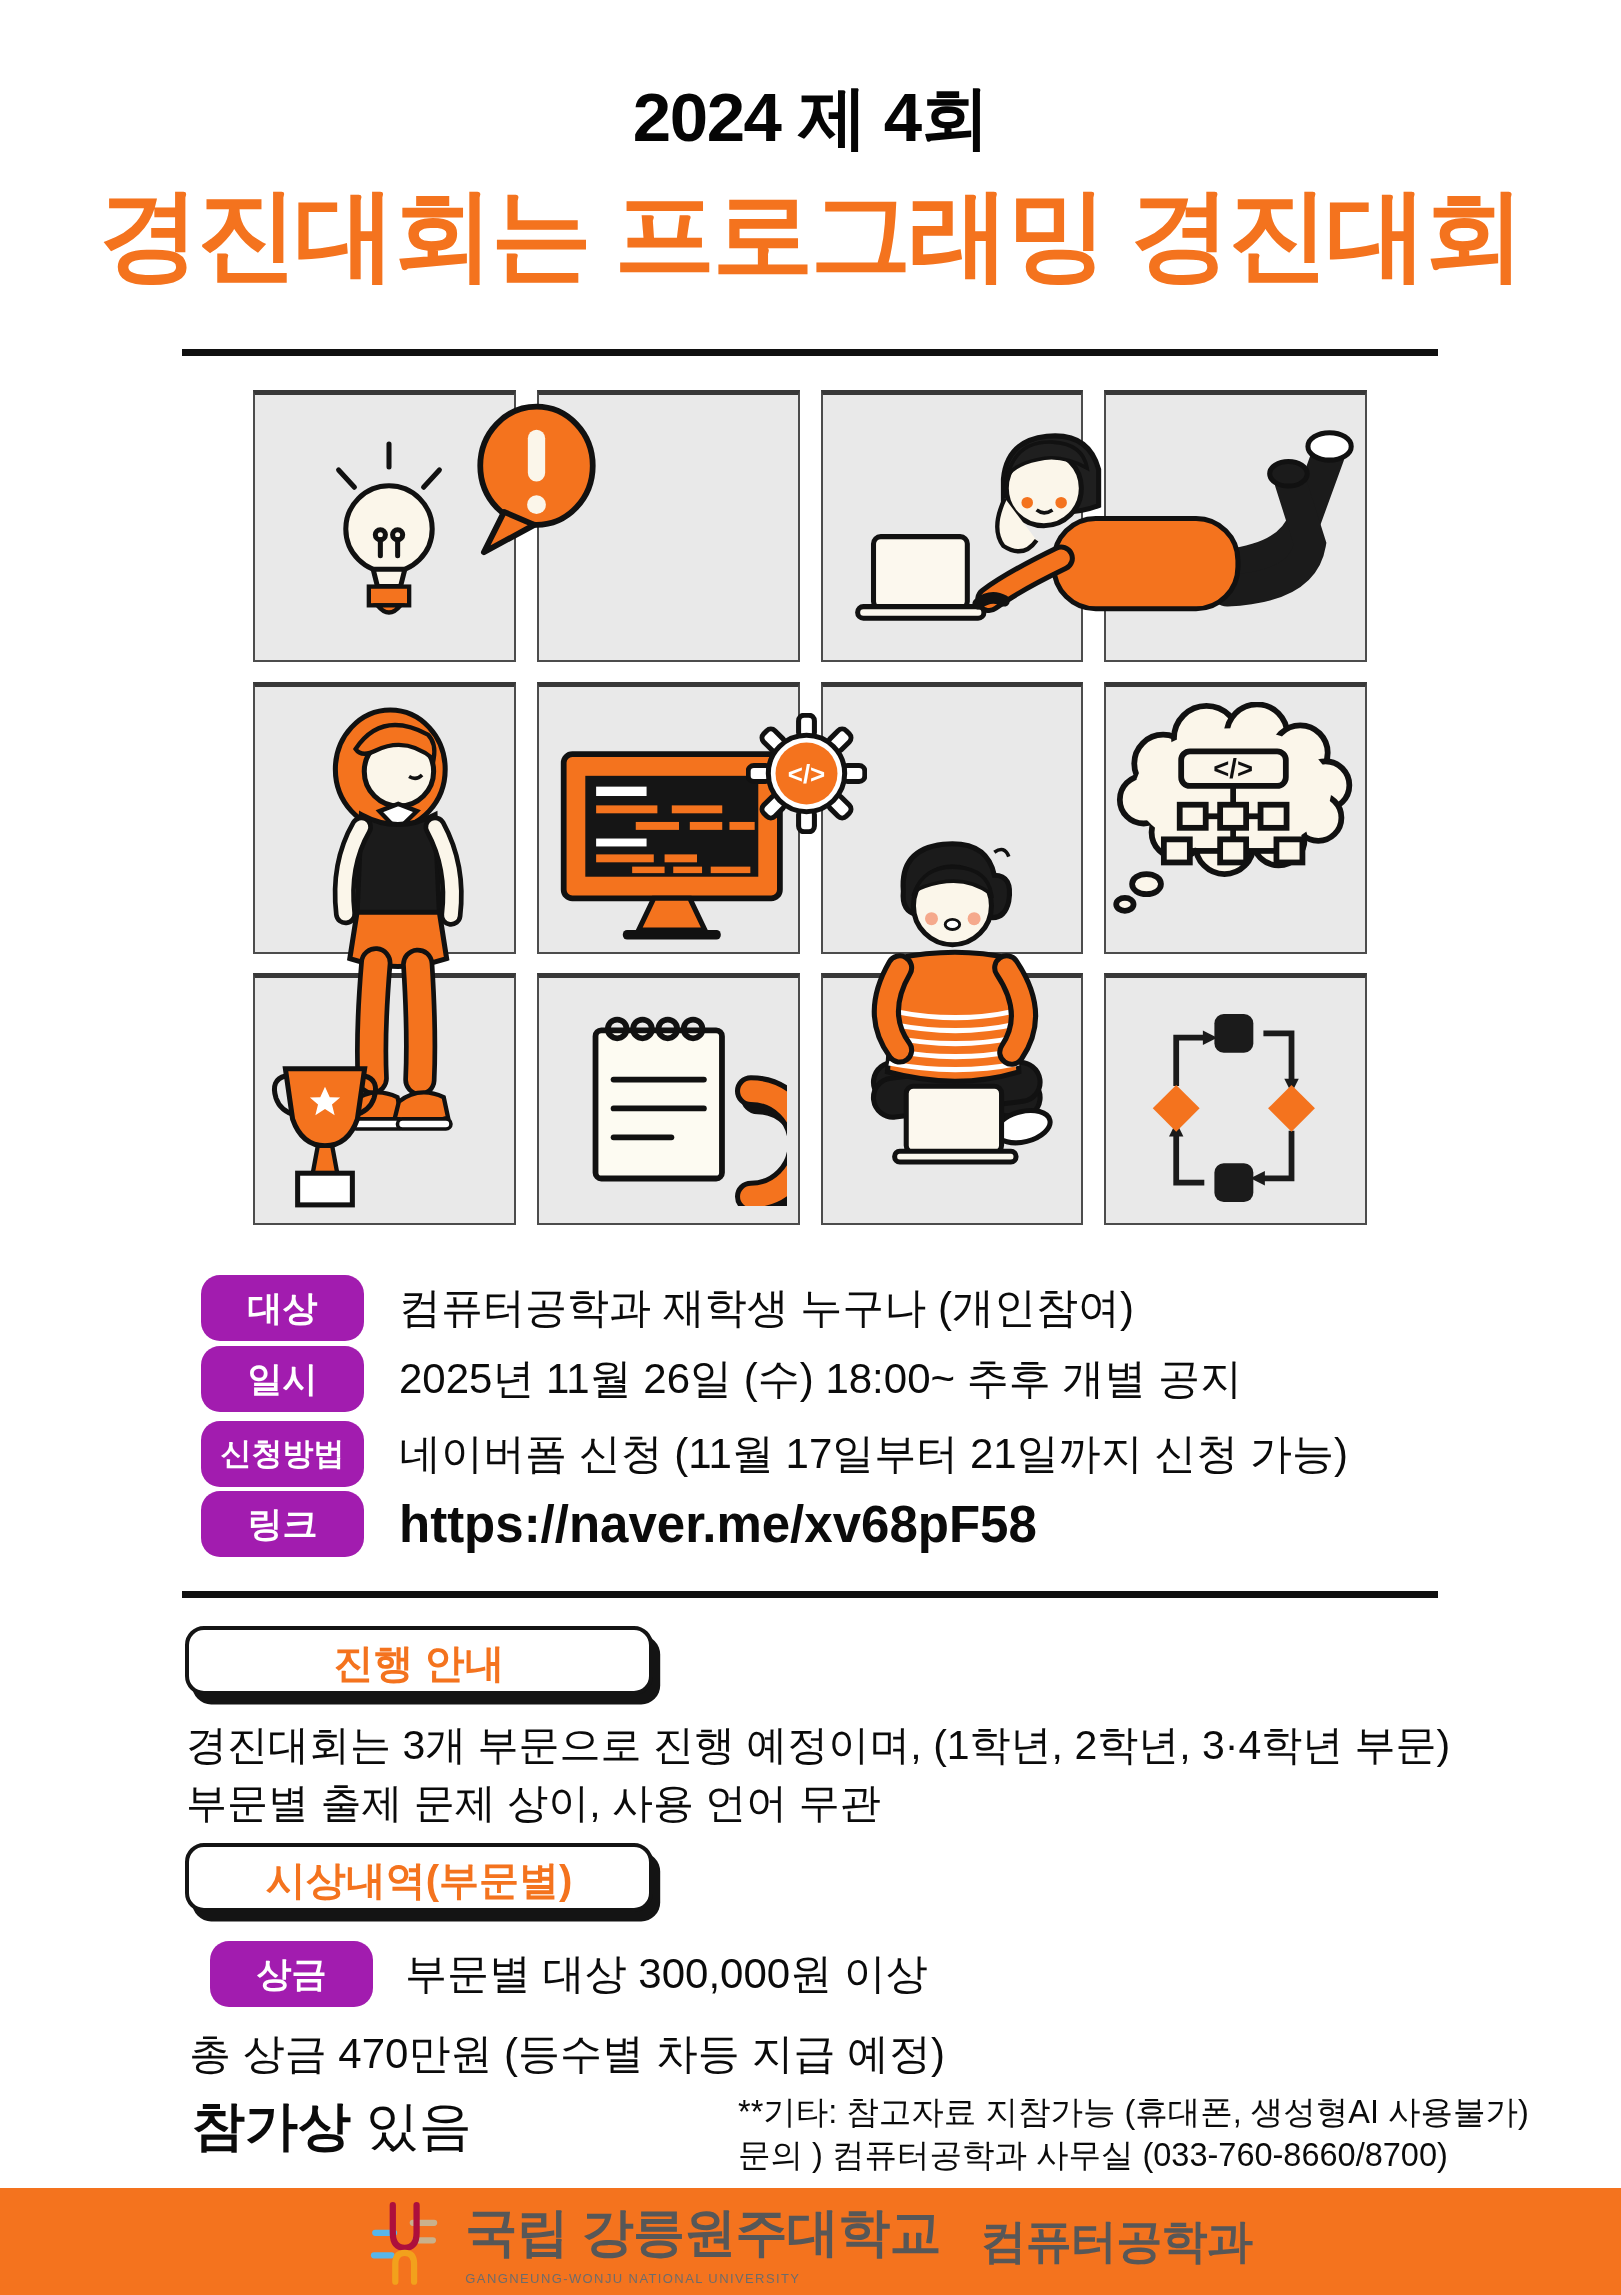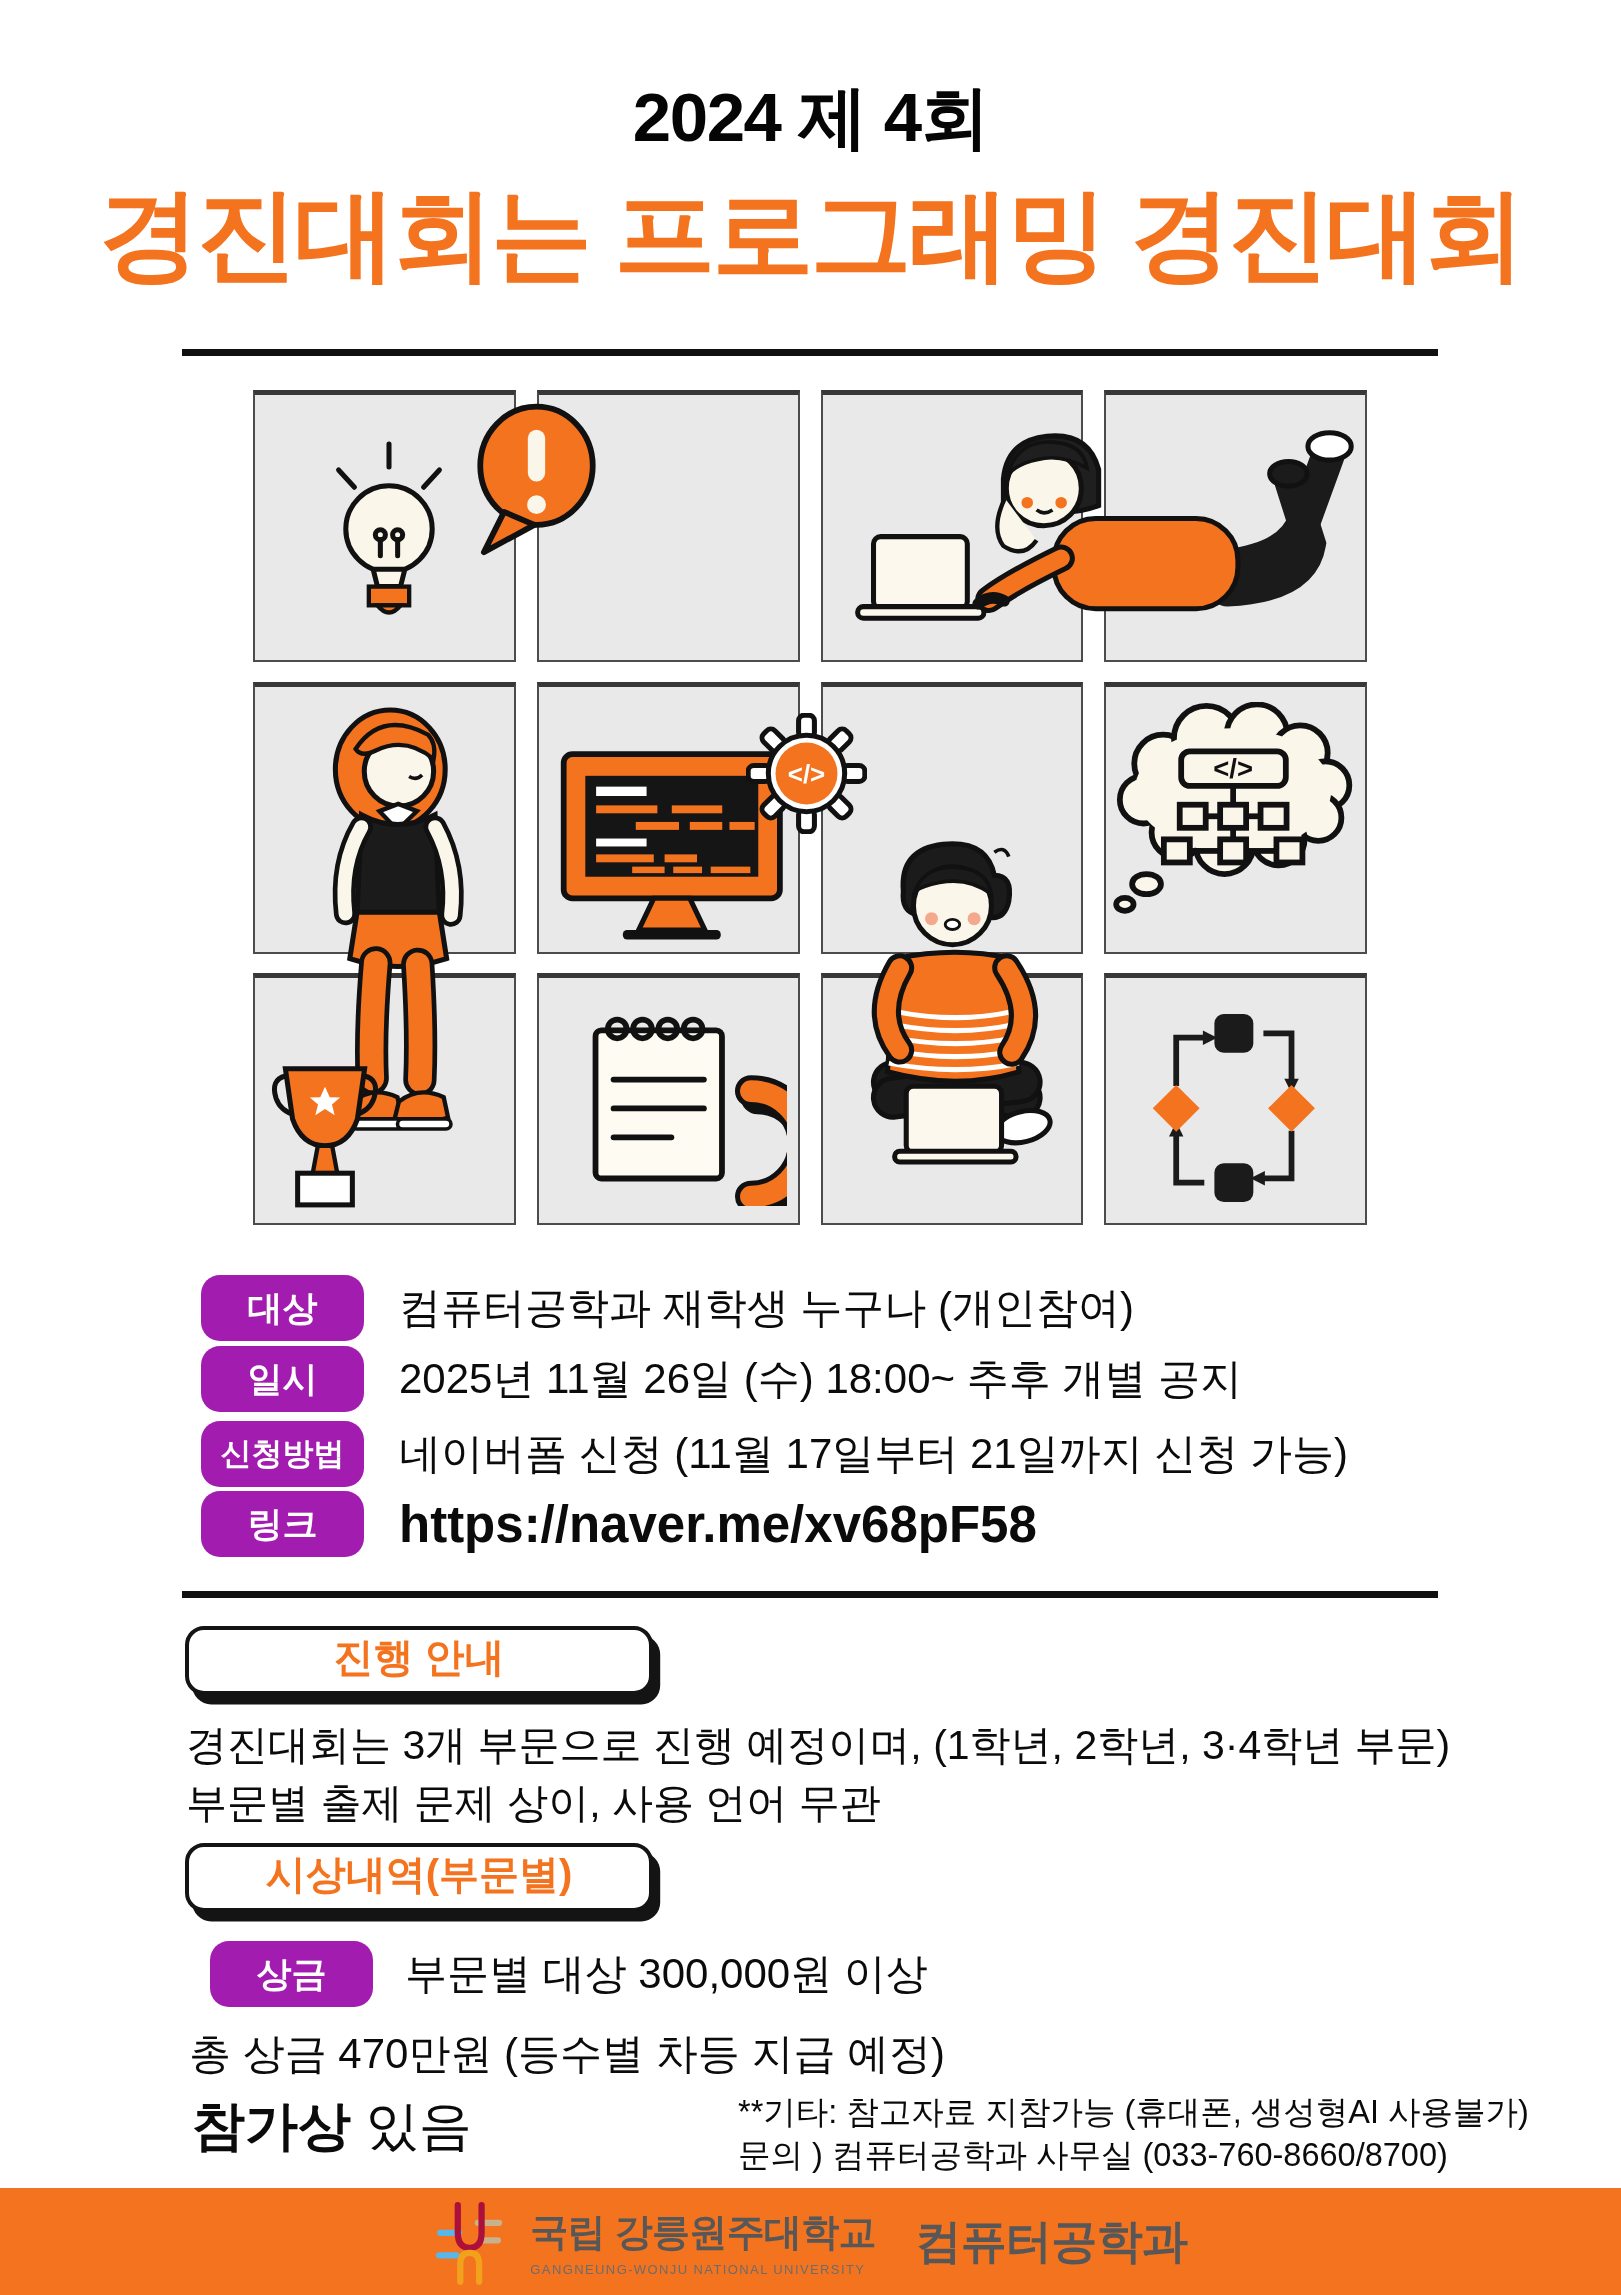--- a/index.html
+++ b/index.html
@@ -20,32 +20,32 @@
   .ill{position:absolute;pointer-events:none;z-index:3;}
   
   .info-row{left:201px;height:68px;display:flex;align-items:center;gap:35px;}
   .badge{width:163px;height:66px;background:#a21caf;border-radius:19px;color:#fff;
     display:flex;align-items:center;justify-content:center;font-size:35px;font-weight:700;flex:0 0 auto;}
   .badge.small-text{font-size:31px;}
   .info-text{font-size:42px;color:#0b0b0b;white-space:nowrap;}
   .info-text.url{font-size:51px;font-weight:600;letter-spacing:0px;}
   
   .outline-box{width:468px;height:69px;background:#ffffff;border:4.3px solid #141414;border-radius:19px;
-    box-shadow:7.2px 9.4px 0 0 #141414;display:flex;align-items:flex-start;justify-content:center;
+    box-shadow:7.2px 9.4px 0 0 #141414;display:flex;align-items:flex-end;justify-content:center;
     color:#F4731E;font-size:40px;font-weight:700;box-sizing:border-box;}
   .para{font-size:41px;line-height:1.42;color:#0b0b0b;}
   .big-line{font-size:42px;color:#0b0b0b;white-space:nowrap;}
   .part-line{font-size:53px;color:#0b0b0b;white-space:nowrap;}
   .part-line .b{font-weight:800;}
   .notes{font-size:32.5px;line-height:1.33;color:#0b0b0b;}
   
   .footer{left:0;top:2188px;width:1621px;height:108px;background:#F4731E;
     display:flex;align-items:center;justify-content:center;gap:24.6px;}
   .uni-block{display:flex;flex-direction:column;justify-content:center;}
-  .uni-name{font-size:38px;font-weight:700;color:#575757;letter-spacing:-0.7px;}
+  .uni-name{font-size:52px;font-weight:700;color:#575757;letter-spacing:-0.7px;}
   .uni-en{font-size:13px;color:#6c6c6c;letter-spacing:1.4px;margin-top:3.6px;}
   .dept-name{font-size:46px;font-weight:800;color:#575757;margin-left:15px;letter-spacing:-0.7px;}
 </style>
 </head>
 <body>
 
 <div class="abs title-top">2024 제 4회</div>
 <div class="abs title-main">경진대회는 프로그래밍 경진대회</div>
 <div class="abs divider" style="top:349px;"></div>
 

